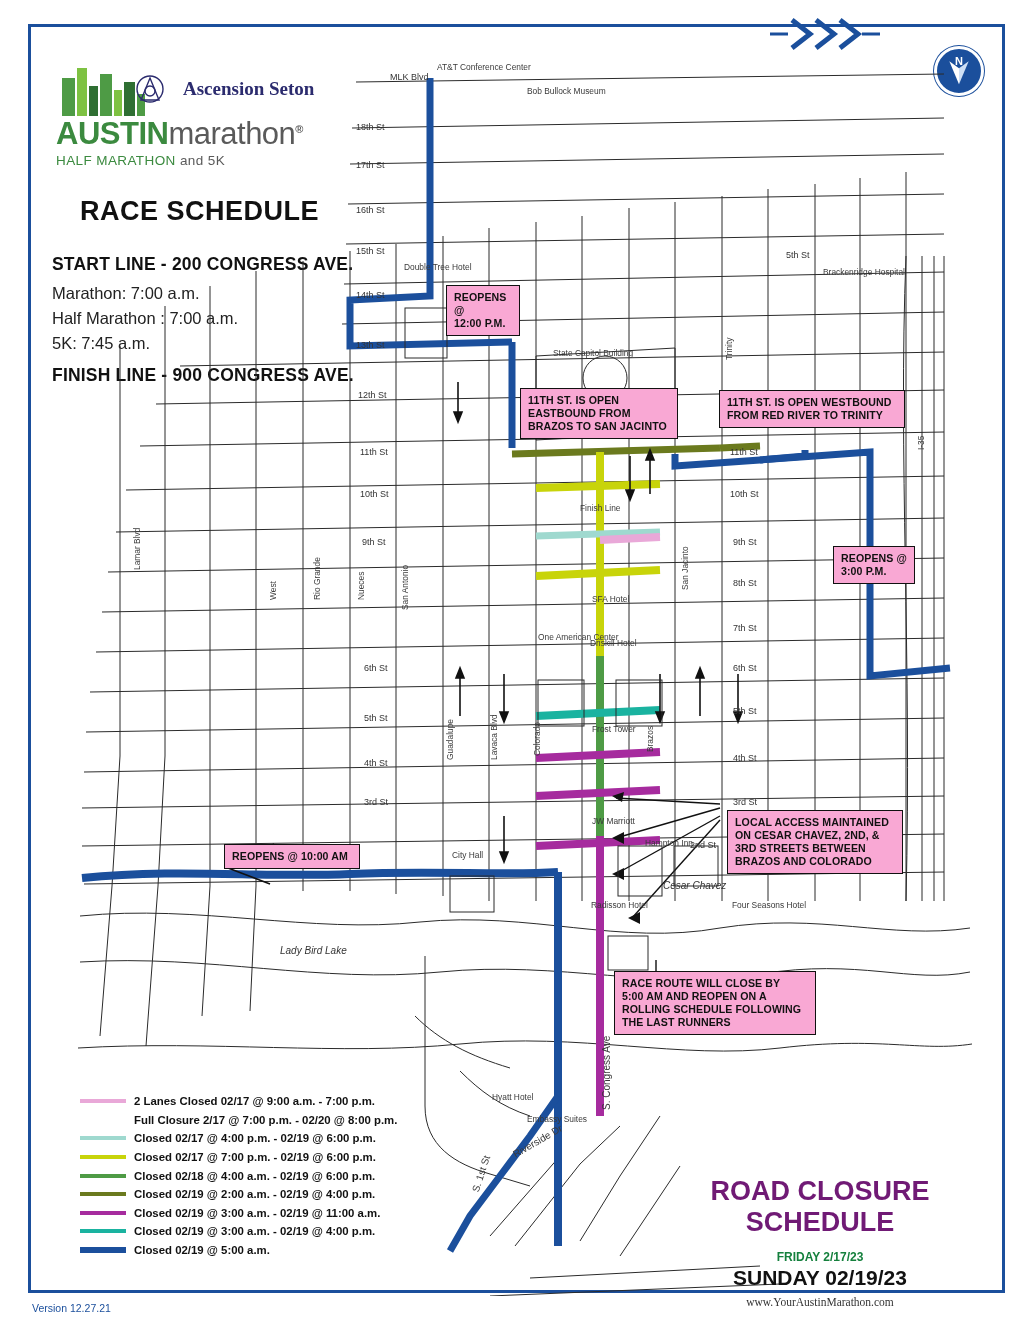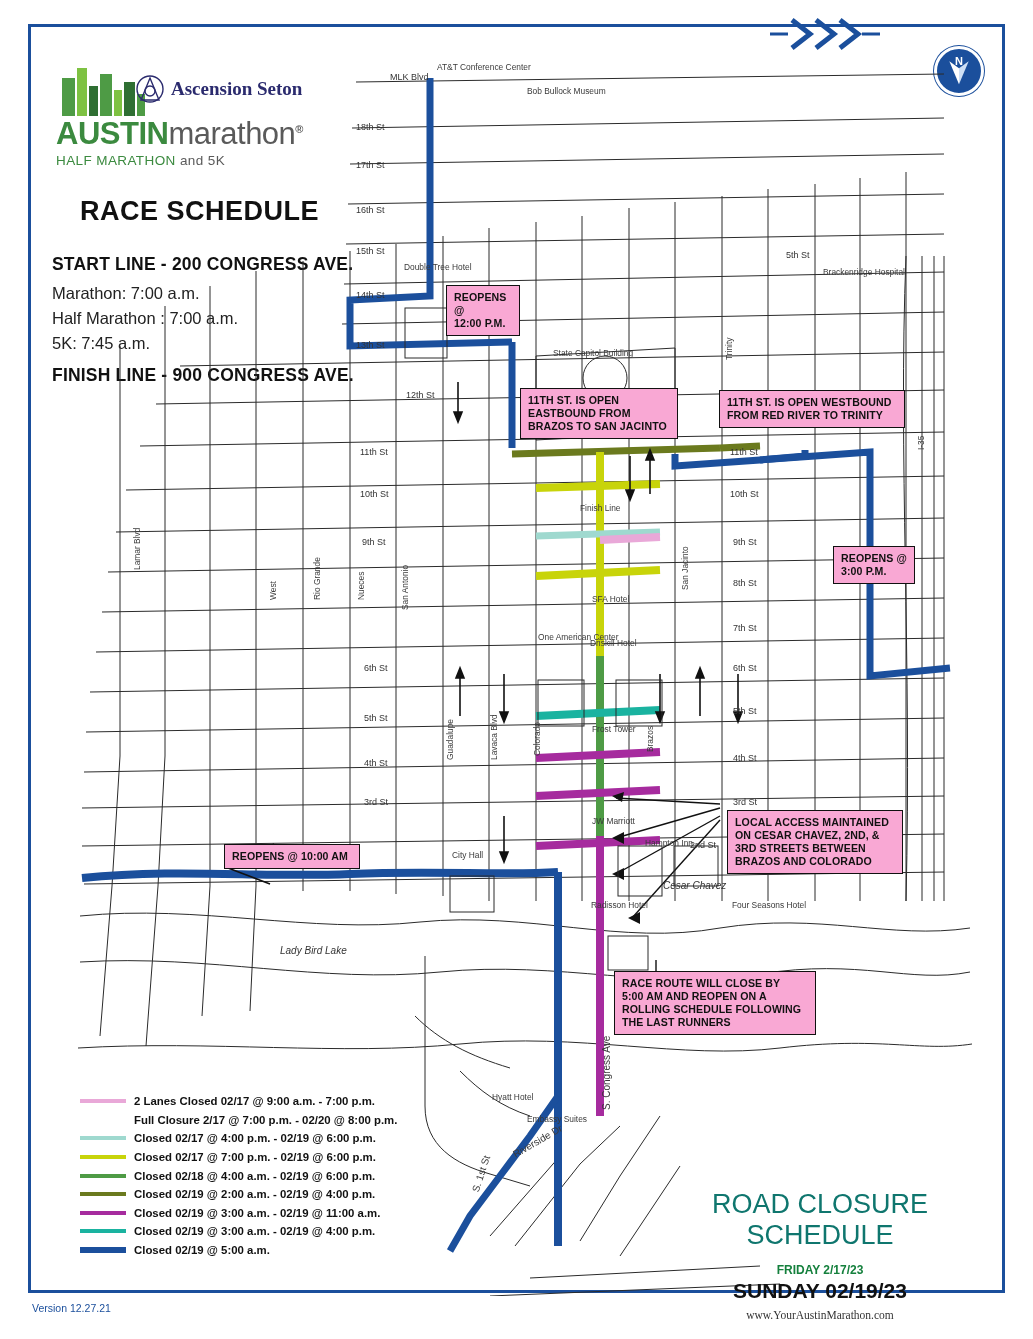--- a/index.html
+++ b/index.html
@@ -26,21 +26,21 @@
     position:absolute; left:0; top:0; width:100%; height:100%;
   }
   .compass .n-letter {
     position:absolute; left:0; top:6px; width:100%; text-align:center;
     font-size:11px; font-weight:bold;
   }
 
   
   .logo-block { position:absolute; left:58px; top:64px; width:280px; }
   .skyline { display:block; }
-  .seton { position:absolute; left:135px; top:74px; display:flex; align-items:center; gap:6px; }
+  .seton { position:absolute; left:135px; top:74px; display:flex; align-items:center; gap:18px; }
   .seton-text { font-family:"Liberation Serif", serif; font-size:19px; font-weight:bold; color:#2b2b6e; }
   .am-title { position:absolute; left:56px; top:116px; }
   .am-title .l1 { font-size:31px; letter-spacing:-0.5px; color:#3b8a3f; font-weight:bold; }
   .am-title .l1 .mar { color:#5a5a5a; font-weight:normal; }
   .am-title .l1 .reg { font-size:11px; vertical-align:super; color:#5a5a5a;}
   .am-title .l2 { font-size:13.5px; color:#3b8a3f; letter-spacing:0.4px; margin-top:1px; }
   .am-title .l2 .and { color:#5a5a5a; }
   .am-title .l2 .k5 { color:#5a5a5a; }
 
   .race-schedule {
@@ -81,21 +81,21 @@
   .legend { position:absolute; left:80px; top:1092px; width:420px; }
   .legend-row { display:flex; align-items:center; height:18.6px; }
   .legend-swatch { width:46px; height:4px; margin-right:8px; flex:0 0 46px; }
   .legend-swatch.thick { height:6px; }
   .legend-text { font-size:11.4px; color:#111; font-weight:bold; }
 
   
   .rc-title {
     position:absolute; left:660px; top:1176px; width:320px; text-align:center;
   }
-  .rc-title .t1 { font-size:27px; font-weight:normal; letter-spacing:0px; color:#0f766e; font-family:"Liberation Sans", sans-serif;margin-top:13px; }
+  .rc-title .t1 { font-size:27px; font-weight:bold; letter-spacing:0px; color:#701a75; font-family:"Liberation Sans", sans-serif; }
   .rc-title .t2 { font-size:12px; font-weight:bold; color:#15803d; margin-top:12px; }
   .rc-title .t3 { font-size:21px; font-weight:bold; color:#111; margin-top:2px; }
   .rc-title .t4 { font-size:11.5px; color:#333; margin-top:6px; font-family:"Liberation Serif", serif; }
 
   .version { position:absolute; left:32px; top:1302px; font-size:10.5px; color:#1b4f9c; }
 </style>
 </head>
 <body>
 
 <div class="page-border"></div>
@@ -330,21 +330,21 @@
 
 <div>
 
   <div class="mlabel st" style="left:352px; top:72px;padding-left:38px;">MLK Blvd</div>
   <div class="mlabel st" style="left:356px; top:122px;">18th St</div>
   <div class="mlabel st" style="left:356px; top:160px;">17th St</div>
   <div class="mlabel st" style="left:356px; top:205px;">16th St</div>
   <div class="mlabel st" style="left:356px; top:246px;">15th St</div>
   <div class="mlabel st" style="left:356px; top:290px;">14th St</div>
   <div class="mlabel st" style="left:356px; top:340px;">13th St</div>
-  <div class="mlabel st" style="left:358px; top:390px;margin-left:48px;">12th St</div>
+  <div class="mlabel st" style="left:358px; top:390px;">12th St</div>
   <div class="mlabel st" style="left:360px; top:447px;">11th St</div>
   <div class="mlabel st" style="left:360px; top:489px;">10th St</div>
   <div class="mlabel st" style="left:362px; top:537px;">9th St</div>
   <div class="mlabel st" style="left:364px; top:663px;">6th St</div>
   <div class="mlabel st" style="left:364px; top:713px;">5th St</div>
   <div class="mlabel st" style="left:364px; top:758px;">4th St</div>
   <div class="mlabel st" style="left:364px; top:797px;">3rd St</div>
 
   <div class="mlabel st" style="left:786px; top:250px;">5th St</div>
   <div class="mlabel st" style="left:730px; top:447px;">11th St</div>

